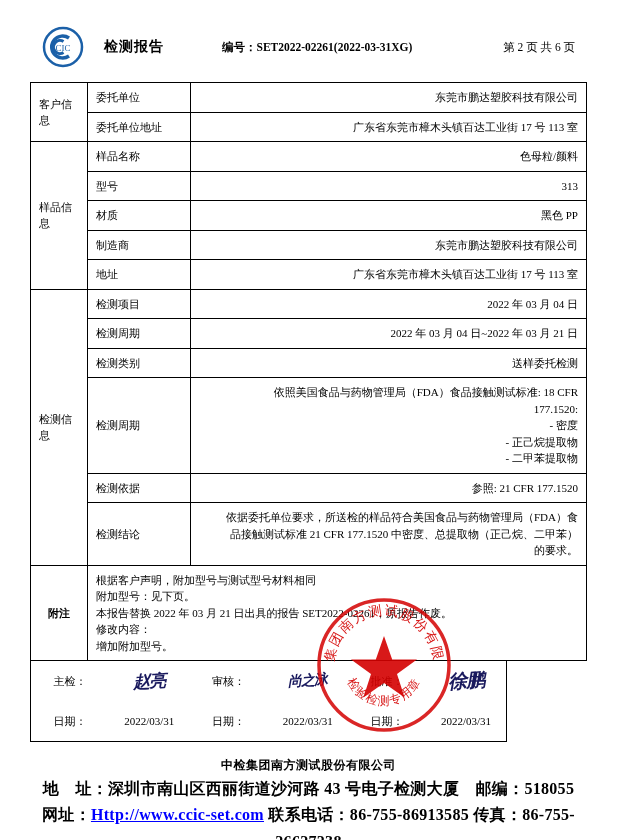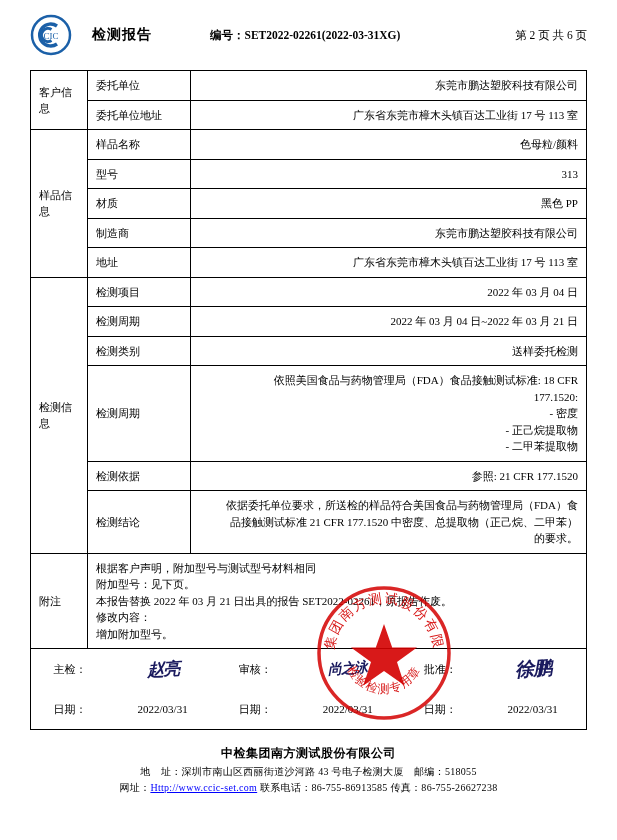--- a/index.html
+++ b/index.html
@@ -8,21 +8,21 @@
     background:#ffffff;
     font-family:"Liberation Serif", serif;
     color:#000;
     position:relative;
     overflow:hidden;
   }
   .page{
     position:relative;
     width:617px;height:840px;
     box-sizing:border-box;
-    padding:0;
+    padding:12px;
   }
   
   .header{
     display:flex;
     align-items:center;
     padding:14px 30px 10px 30px;
     gap:14px;
   }
   .logo{
     width:42px;height:42px;
@@ -84,31 +84,31 @@
   .item-line{display:block;}
   .indent{display:block;padding-left:4px;}
   
   td.attach{
     font-size:11px;
     line-height:1.9;
     padding:7px 10px;
     vertical-align:top;
   }
   td.attach-lbl{
-    width:40px;vertical-align:middle;font-size:11.5px;
+    width:40px;text-align:center;vertical-align:middle;font-size:11.5px;font-weight:bold;
   }
   
   .sig-wrap{
     position:relative;
     width:557px;
     margin:0 auto;
   }
   table.sig{
     border-collapse:collapse;
-    width:557px;
+    width:477px;
     table-layout:fixed;
     border:1px solid #000;
     border-top:none;
   }
   table.sig td{
     border:none;
     font-size:11px;
     padding:0;
     height:40px;
     vertical-align:middle;
@@ -149,22 +149,23 @@
     margin-top:14px;
     text-align:center;
     line-height:1.65;
   }
   .footer .company{
     font-size:12px;
     font-weight:bold;
     letter-spacing:0.5px;
   }
   .footer .line{
-    font-size:10px;
+    font-size:16px;
     letter-spacing:0.3px;
+    font-weight:bold;
   }
   .footer .line a{
     color:#00f;
     text-decoration:underline;
   }
 </style>
 </head>
 <body>
 
 <div class="page">

